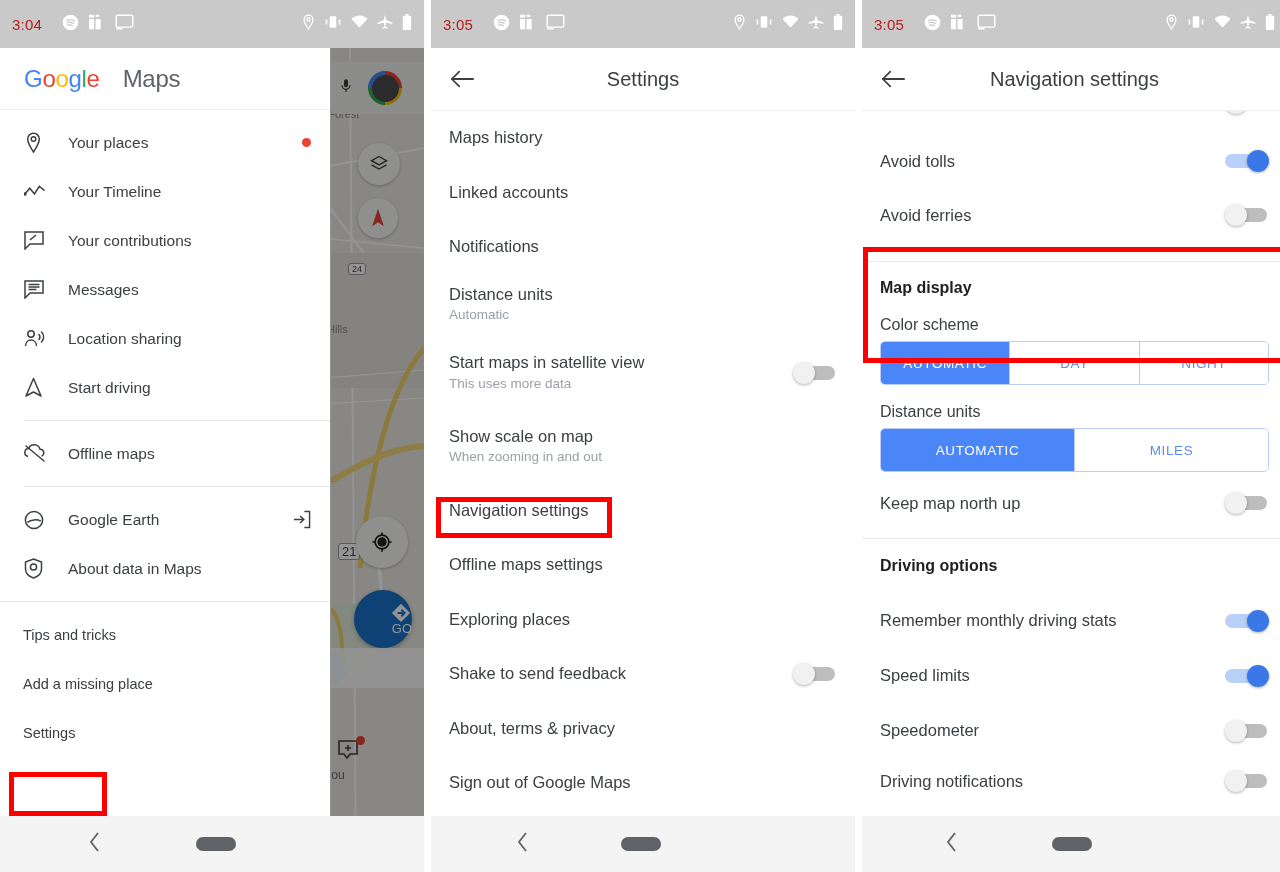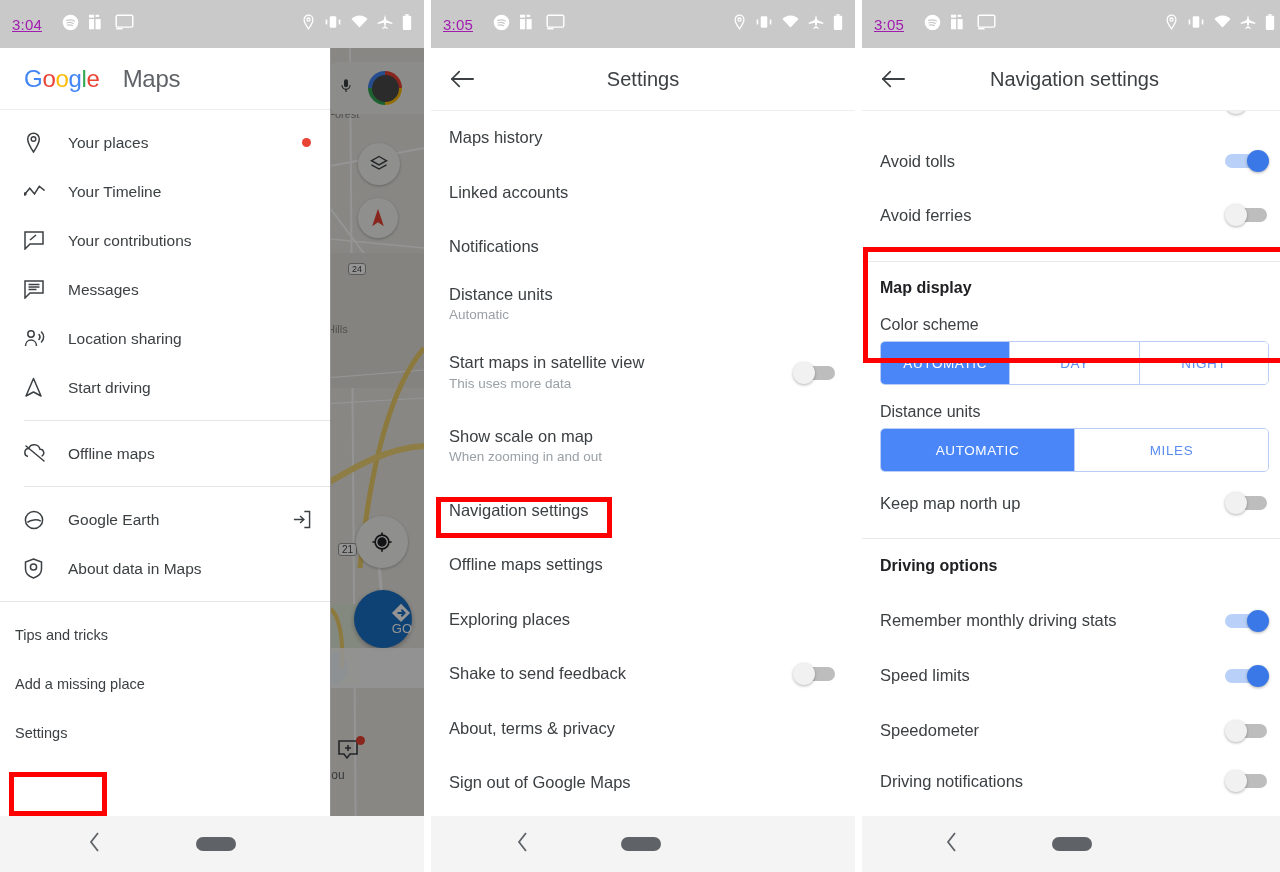--- a/index.html
+++ b/index.html
@@ -6,21 +6,21 @@
   body{width:1280px;height:872px;font-family:"Liberation Sans",sans-serif;overflow:hidden;}
   .screens{position:relative;width:1280px;height:872px;display:flex;gap:7px;}
 
   .phone{position:relative;background:#fff;overflow:hidden;flex:0 0 auto;height:872px;}
   .phone.p1{width:424px;}
   .phone.p2{width:424px;}
   .phone.p3{width:425px;}
 
   
   .statusbar{height:48px;background:#c9c9c9;display:flex;align-items:center;
-             padding:0 12px;box-sizing:border-box;color:#a21caf;position:relative;z-index:6;text-decoration:underline;}
+             padding:0 12px;box-sizing:border-box;color:#b91c1c;position:relative;z-index:6;}
   .sb-time{font-size:15px;letter-spacing:.2px;margin-right:11px;font-family:"Liberation Sans",sans-serif;}
   .sb-left,.sb-right{display:flex;align-items:center;}
   .sb-left{gap:9px;}
   .sb-right{margin-left:auto;gap:9px;}
   .sb-ic{display:block;}
 
   
   .appbar{height:62px;display:flex;align-items:center;background:#fff;
           border-bottom:1px solid #eceff1;position:relative;z-index:5;}
   .backbtn{width:62px;display:flex;align-items:center;justify-content:center;}
@@ -40,21 +40,21 @@
   .brand .maps{color:#5f6368;margin-left:23px;}
 
   .drow{height:49px;display:flex;align-items:center;padding:0 20px 0 24px;box-sizing:border-box;position:relative;}
   .drow .dicon{width:44px;flex:0 0 44px;display:flex;align-items:center;}
   .drow .dlabel{font-size:15.5px;color:#3c4043;}
   .drow .rdot{width:9px;height:9px;border-radius:50%;background:#EA4335;margin-left:auto;}
   .drow .trail{margin-left:auto;display:flex;align-items:center;}
   .ddiv{height:1px;background:#e6e6e6;margin:8px 0 8px 24px;}
   .ddiv.full{margin-left:0;}
   .drow.plain{padding-left:15px;}
-  .drow.plain .dlabel{font-size:14.5px;color:#3c4043;}
+  .drow.plain .dlabel{font-size:14.5px;color:#3c4043;margin-left:8px;}
 
   
   .mapbit{position:absolute;font-size:11px;color:#8a8a84;white-space:nowrap;}
   .mapfab{position:absolute;border-radius:50%;background:#f7f7f5;
           box-shadow:0 1px 3px rgba(0,0,0,.25);display:flex;align-items:center;justify-content:center;}
   .gofab{position:absolute;width:58px;height:58px;border-radius:50%;background:#1a73c8;
          display:flex;flex-direction:column;align-items:flex-end;justify-content:center;
          color:#fff;font-size:13px;box-shadow:0 2px 5px rgba(0,0,0,.3);}
   .searchpill{position:absolute;left:330px;top:62px;width:110px;height:52px;background:#f2f2f0;
               border-radius:8px;display:flex;align-items:center;gap:14px;padding-left:8px;box-sizing:border-box;}
@@ -133,21 +133,21 @@
         <path d="M12 3 L21 8 L12 13 L3 8 Z"></path>
             <path d="M3 13 L12 18 L21 13"></path>
       </svg>
     </div>
     <div class="mapfab" style="left:28px;top:150px;width:40px;height:40px">
       <svg width="20" height="22" viewBox="0 0 24 26">
             <path d="M12 2 L19 23 L12 18 L5 23 Z" fill="#EA4335"></path>
           </svg>
     </div>
     <div style="position:absolute;left:18px;top:215px;border:1px solid #999;border-radius:3px;background:#fff;padding:0 3px;font-size:9px;color:#444">24</div>
-    <div style="position:absolute;left:8px;top:495px;border:1px solid #999;border-radius:3px;background:#fff;padding:0 3px;font-size:10px;color:#444">21</div>
+    <div style="position:absolute;left:8px;top:495px;border:1px solid #999;border-radius:3px;background:#fff;padding:0 3px;font-size:13px;color:#444">21</div>
     <div class="mapfab" style="left:26px;top:468px;width:52px;height:52px;background:#f7f7f5">
       <svg width="22" height="22" viewBox="0 0 24 24" fill="none" stroke="#202124" stroke-width="1.8">
         <circle cx="12" cy="12" r="4.2" fill="#202124"></circle>
             <circle cx="12" cy="12" r="7.5"></circle>
         <path d="M12 1.5v3M12 19.5v3M1.5 12h3M19.5 12h3"></path>
       </svg>
     </div>
     <div class="gofab" style="left:24px;top:542px;">
       <svg width="22" height="22" viewBox="0 0 24 24" style="margin-bottom:-3px">
         <rect x="12" y="2" width="14" height="14" transform="rotate(45 12 2)" fill="#fff"></rect>

